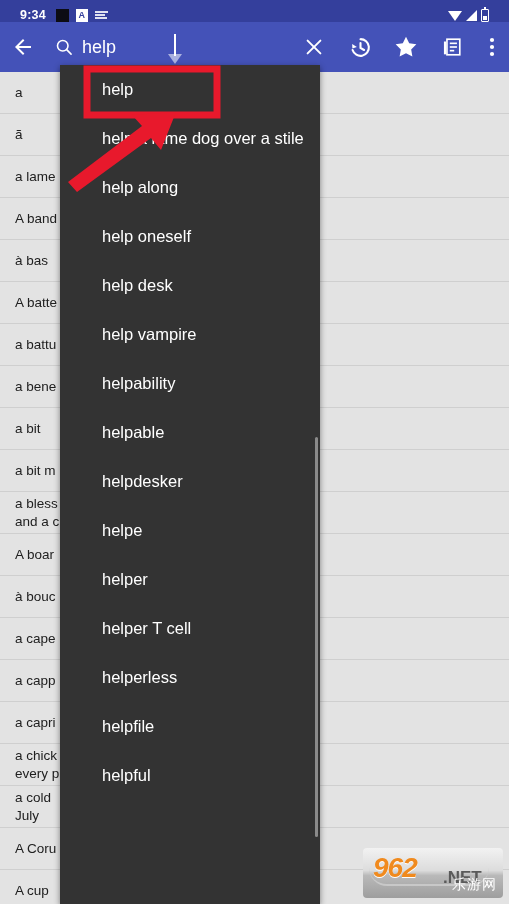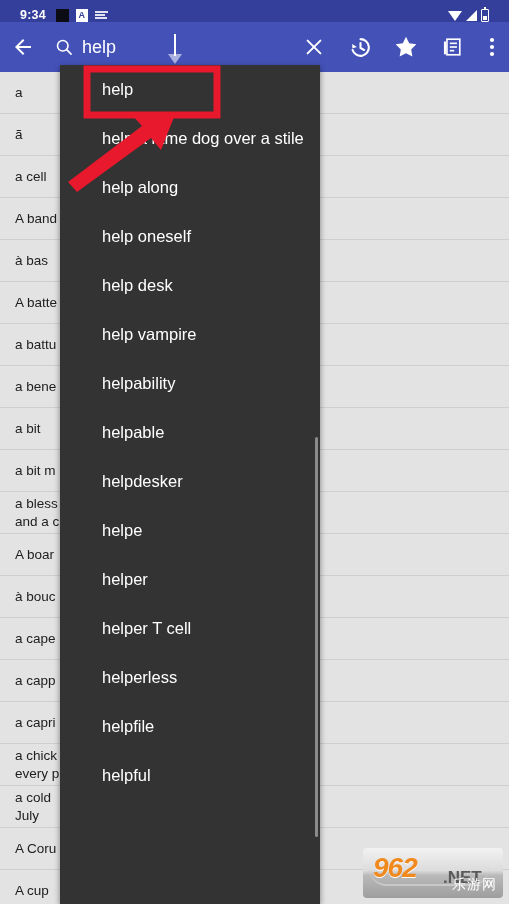--- a/index.html
+++ b/index.html
@@ -373,21 +373,21 @@
   </div>
 
   <div id="word-list">
       <div class="word-row one">
         <span class="wr-text">a</span>
       </div>
       <div class="word-row one">
         <span class="wr-text">ã</span>
       </div>
       <div class="word-row one">
-        <span class="wr-text">a cell</span>
+        <span class="wr-text">a lame</span>
       </div>
       <div class="word-row one">
         <span class="wr-text">A band</span>
       </div>
       <div class="word-row one">
         <span class="wr-text">à bas</span>
       </div>
       <div class="word-row one">
         <span class="wr-text">A batte</span>
       </div>

